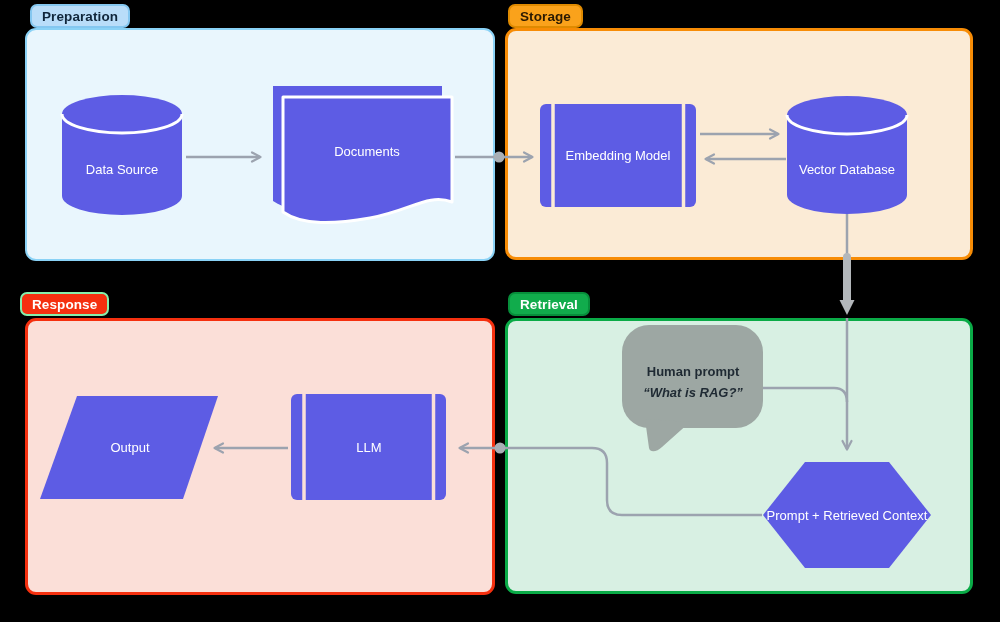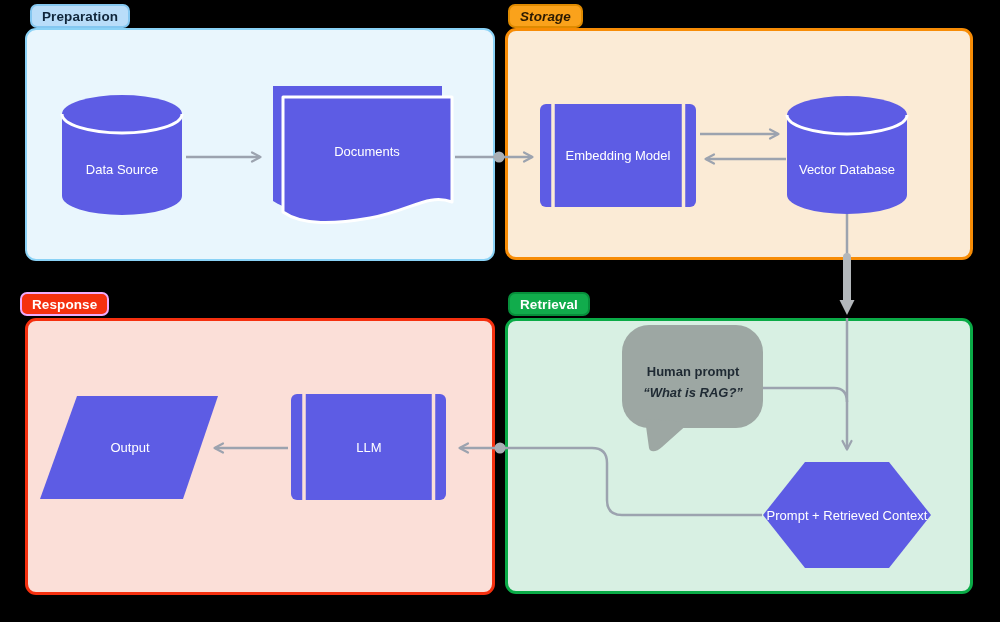--- a/index.html
+++ b/index.html
@@ -9,22 +9,22 @@
   .panel { position:absolute; border-radius:11px; box-sizing:border-box; }
   #panel-preparation { left:25px;  top:28px;  width:470px; height:233px; background:#E9F6FD; border:2.5px solid #8AD2F6; }
   #panel-storage     { left:505px; top:28px;  width:468px; height:232px; background:#FBEBD6; border:3px solid #F78C06; }
   #panel-response    { left:25px;  top:318px; width:470px; height:277px; background:#FBDFD8; border:3px solid #F5300F; }
   #panel-retrieval   { left:505px; top:318px; width:468px; height:276px; background:#D8F0E3; border:3px solid #0AAB47; }
 
   .pill { position:absolute; height:24px; display:flex; align-items:center;
           padding:0 10px; border-radius:7px; font-size:13.5px; font-weight:600;
           box-sizing:border-box; letter-spacing:.1px;text-align:center; }
   #pill-preparation { left:30px;  top:4px;   background:#B9DDF9; border:2px solid #84C7F0; color:#10263B; }
-  #pill-storage     { left:508px; top:4px;   background:#FAA21B; border:2px solid #DF8A00; color:#2B1A02;font-style:italic; }
-  #pill-response    { left:20px;  top:292px; background:#F5300F; border:2px solid #f0abfc; color:#FFFFFF; }
+  #pill-storage     { left:508px; top:4px;   background:#FAA21B; border:2px solid #DF8A00; color:#2B1A02; }
+  #pill-response    { left:20px;  top:292px; background:#F5300F; border:2px solid #86efac; color:#FFFFFF; }
   #pill-retrieval   { left:508px; top:292px; background:#11AC4C; border:2px solid #078F3B; color:#FFFFFF; }
 
   svg.diagram { position:absolute; left:0; top:0; }
   .node-label { fill:#FFFFFF; font-size:13px; font-family:"Liberation Sans", sans-serif; }
   .bubble-label { fill:#1F2A33; font-size:13px; font-weight:600; font-family:"Liberation Sans", sans-serif; }
   .bubble-quote { fill:#1F2A33; font-size:13px; font-style:italic; font-weight:600; font-family:"Liberation Sans", sans-serif; }
 </style>
 </head>
 <body>
 

